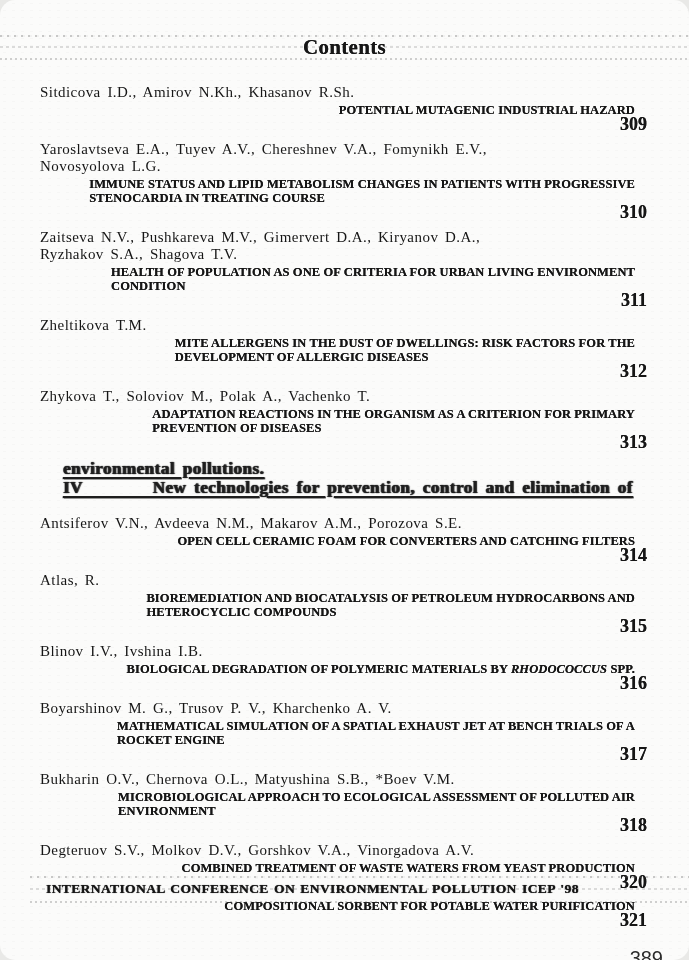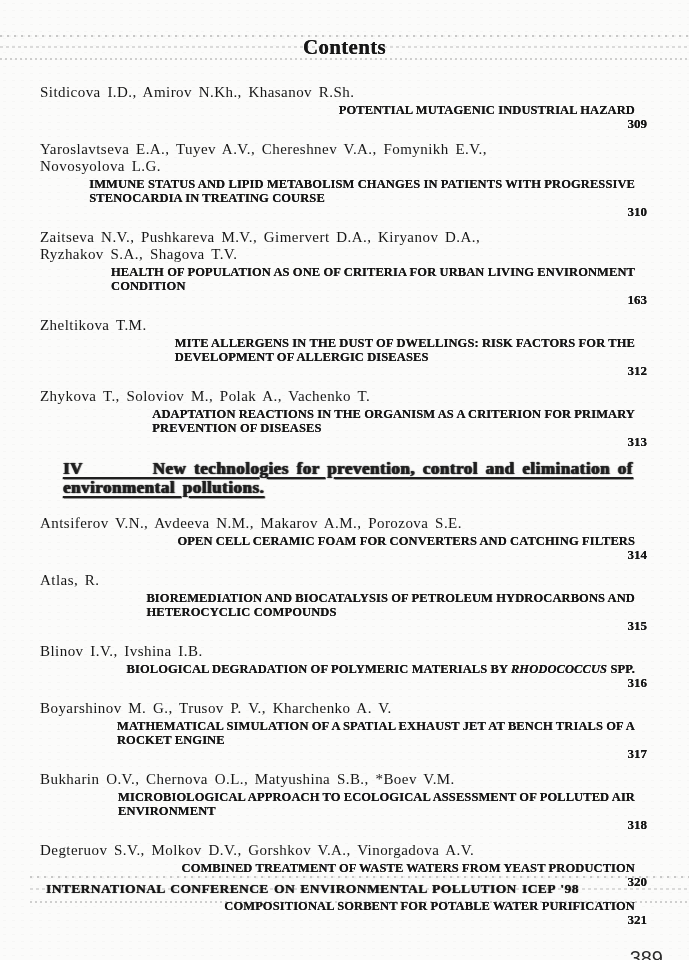--- a/index.html
+++ b/index.html
@@ -6,20 +6,21 @@
   .page{
     position:relative;
     width:689px;height:960px;
     margin:0 auto;
     overflow:hidden;
     color:#161616;
     font-family:"Liberation Serif","DejaVu Serif",serif;
     background:
       radial-gradient(rgba(0,0,0,0.02) 1px, transparent 1.3px) 0 0 / 9px 7px,
       #fbfbfa;
+    border-radius: 15px;
   }
   
   .band{
     position:absolute;left:0;right:0;
     background-repeat:no-repeat;
     background-image:
       repeating-linear-gradient(90deg, rgba(80,80,80,.30) 0 2px, rgba(150,150,150,.10) 2px 4px, rgba(0,0,0,0) 4px 7px),
       repeating-linear-gradient(90deg, rgba(90,90,90,.20) 0 3px, rgba(0,0,0,0) 3px 6px),
       repeating-linear-gradient(90deg, rgba(80,80,80,.26) 0 2px, rgba(0,0,0,0) 2px 5px);
     background-size:100% 2px,100% 2px,100% 2px;
@@ -74,21 +75,21 @@
     padding-right:12px;
     font-weight:bold;
     font-size:12.5px;
     line-height:14px;
     letter-spacing:.1px;
     white-space:pre-line;
     text-shadow:0 0 .4px #222;
   }
   .pageno{
     font-weight:bold;
-    font-size:13px;
+    font-size:18px;
     line-height:14px;
     text-shadow:0 0 .4px #222;
     text-align:right;
   }
   .it{font-style:italic;}
   
   .section-heading{
     margin:8px 0 18px 23px;
     font-weight:bold;
     font-size:17px;
@@ -133,21 +134,21 @@
 STENOCARDIA IN TREATING COURSE</div>
             <div class="pageno">310</div>
           </div>
         </div>
         <div class="entry">
           <div class="authors">Zaitseva N.V., Pushkareva M.V., Gimervert D.A., Kiryanov D.A.,
 Ryzhakov S.A., Shagova T.V.</div>
           <div class="title-row">
             <div class="title">HEALTH OF POPULATION AS ONE OF CRITERIA FOR URBAN LIVING ENVIRONMENT
 CONDITION</div>
-            <div class="pageno">163</div>
+            <div class="pageno">311</div>
           </div>
         </div>
         <div class="entry">
           <div class="authors">Zheltikova T.M.</div>
           <div class="title-row">
             <div class="title">MITE ALLERGENS IN THE DUST OF DWELLINGS: RISK FACTORS FOR THE
 DEVELOPMENT OF ALLERGIC DISEASES</div>
             <div class="pageno">312</div>
           </div>
         </div>
@@ -155,22 +156,22 @@
           <div class="authors">Zhykova T., Soloviov M., Polak A., Vachenko T.</div>
           <div class="title-row">
             <div class="title">ADAPTATION REACTIONS IN THE ORGANISM AS A CRITERION FOR PRIMARY
 PREVENTION OF DISEASES</div>
             <div class="pageno">313</div>
           </div>
         </div>
       </div>
 
     <div class="section-heading">
+      <div class="sec-line" id="sec-line2">environmental pollutions.</div>
       <div class="sec-line" id="sec-line1">IV&nbsp;&nbsp;&nbsp;&nbsp;&nbsp;&nbsp;&nbsp;&nbsp;&nbsp;New technologies for prevention, control and elimination of</div>
-      <div class="sec-line" id="sec-line2">environmental pollutions.</div>
     </div>
 
     <div id="entries-after">
         <div class="entry">
           <div class="authors">Antsiferov V.N., Avdeeva N.M., Makarov A.M., Porozova S.E.</div>
           <div class="title-row">
             <div class="title">OPEN CELL CERAMIC FOAM FOR CONVERTERS AND CATCHING FILTERS</div>
             <div class="pageno">314</div>
           </div>
         </div>

